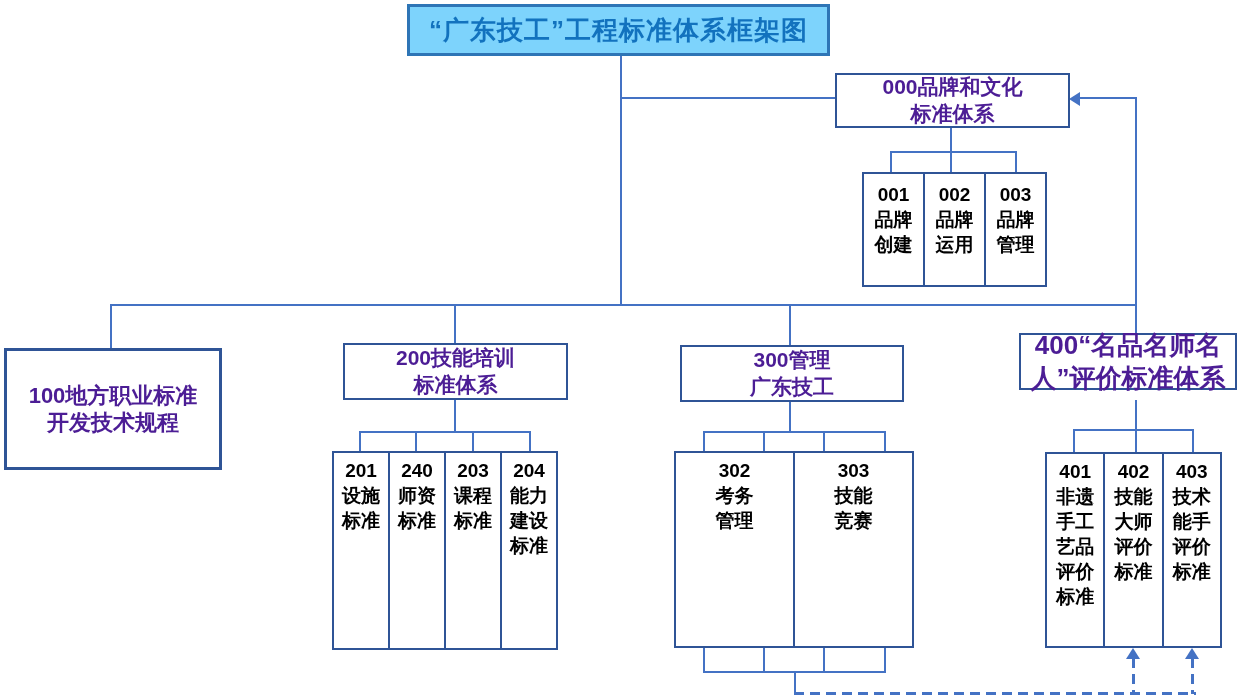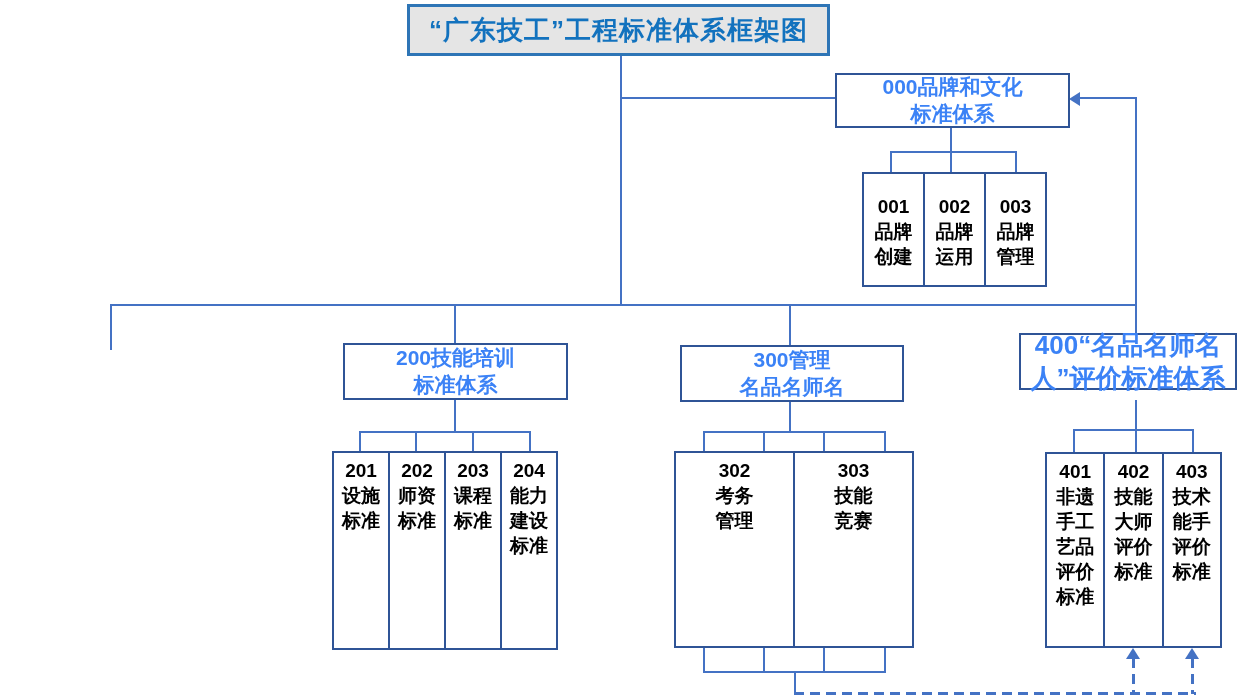--- a/index.html
+++ b/index.html
@@ -10,29 +10,29 @@
           background:repeating-linear-gradient(90deg,#4472C4 0 10px,transparent 10px 16px);}
   .dash-v{position:absolute;width:3px;
           background:repeating-linear-gradient(180deg,#4472C4 0 10px,transparent 10px 16px);}
   .arr-left{position:absolute;width:0;height:0;
             border-top:7px solid transparent;border-bottom:7px solid transparent;
             border-right:11px solid #4472C4;}
   .arr-up{position:absolute;width:0;height:0;
           border-left:7px solid transparent;border-right:7px solid transparent;
           border-bottom:11px solid #4472C4;}
   .titlebox{position:absolute;left:407px;top:4px;width:417px;height:46px;
-            border:3px solid #2E75B6;background:#e5e5e5;display:flex;align-items:center;justify-content:center;
+            border:3px solid #2E75B6;background:#7dd3fc;display:flex;align-items:center;justify-content:center;
             font-size:26px;font-weight:bold;color:#1272BE;letter-spacing:1px;white-space:pre-line;text-align:center;}
   .pbox{position:absolute;border:2px solid #2F5496;background:#fff;display:flex;align-items:center;justify-content:center;
-        text-align:center;font-weight:bold;color:#3b82f6;white-space:pre-line;line-height:1.25;}
+        text-align:center;font-weight:bold;color:#4c1d95;white-space:pre-line;line-height:1.25;}
   .crow{position:absolute;border:2px solid #2F5496;background:#fff;display:flex;}
   .cell{flex:1;border-right:2px solid #2F5496;text-align:center;font-weight:bold;font-size:19px;
         line-height:1.32;white-space:pre-line;padding-top:5px;color:#000;}
   .cell:last-child{border-right:none;}
-  .crow.pad-top .cell{padding-top:20px;text-align:center;}
+  .crow.pad-top .cell{padding-top:8px;text-align:center;}
 </style>
 </head>
 <body>
 
 <div class="canvas">
 
   <div class="line" style="left:620px;top:53px;width:2px;height:253px"></div>
   <div class="line" style="left:620px;top:97px;width:216px;height:2px"></div>
   <div class="line" style="left:1079px;top:97px;width:58px;height:2px"></div>
   <div class="arr-left" style="left:1069px;top:92px"></div>
@@ -90,41 +90,43 @@
 品牌
 创建</div>
     <div class="cell">002
 品牌
 运用</div>
     <div class="cell">003
 品牌
 管理</div>
   </div>
 
+  <div class="pbox" style="left:4px;top:348px;width:212px;height:116px;font-size:22px;border-width:3px">100地方职业标准
+开发技术规程</div>
 
   <div class="pbox" style="left:343px;top:343px;width:221px;height:53px;font-size:21px">200技能培训
 标准体系</div>
   <div class="crow" style="left:332px;top:451px;width:222px;height:195px">
     <div class="cell">201
 设施
 标准</div>
-    <div class="cell">202
+    <div class="cell">240
 师资
 标准</div>
     <div class="cell">203
 课程
 标准</div>
     <div class="cell">204
 能力
 建设
 标准</div>
   </div>
 
   <div class="pbox" style="left:680px;top:345px;width:220px;height:53px;font-size:21px">300管理
-名品名师名</div>
+广东技工</div>
   <div class="crow" style="left:674px;top:451px;width:236px;height:193px">
     <div class="cell">302
 考务
 管理</div>
     <div class="cell">303
 技能
 竞赛</div>
   </div>
 
   <div class="pbox" style="left:1019px;top:333px;width:214px;height:53px;font-size:26px">400“名品名师名

